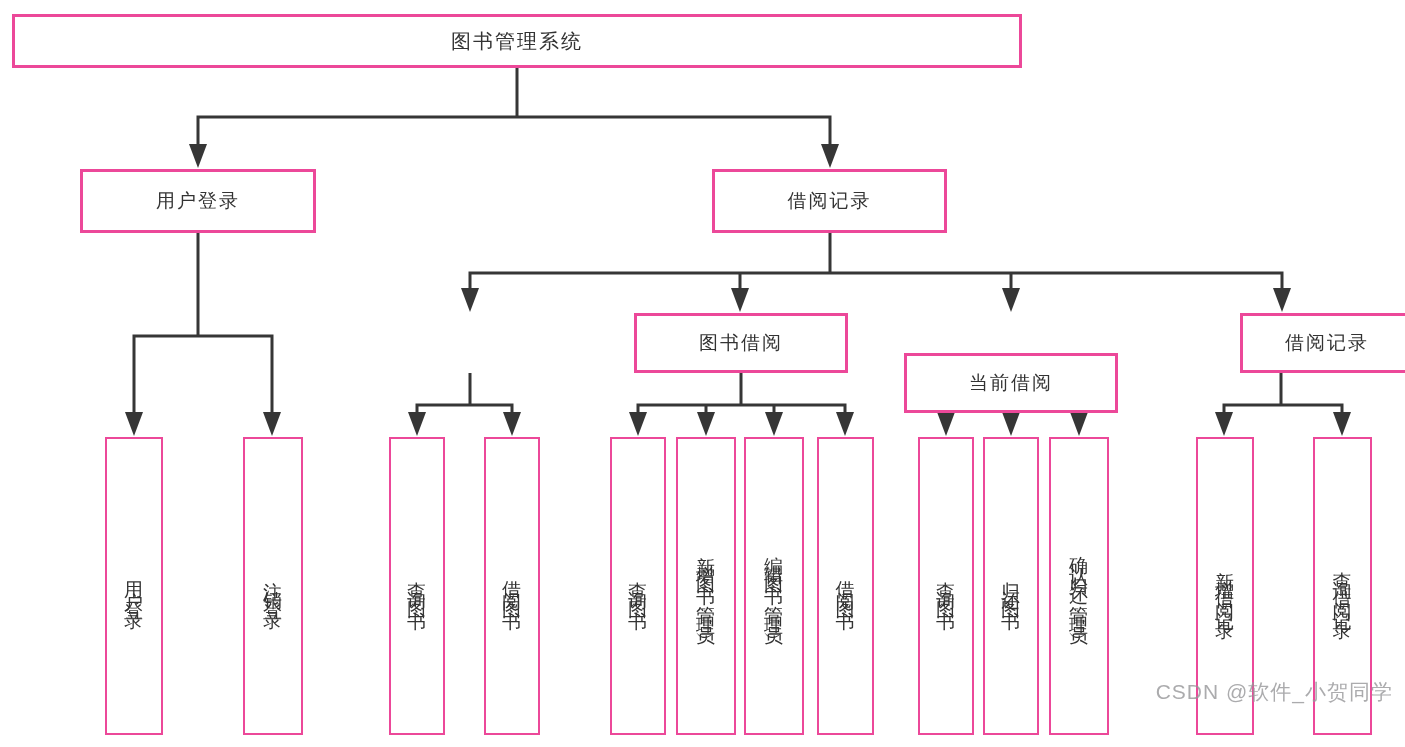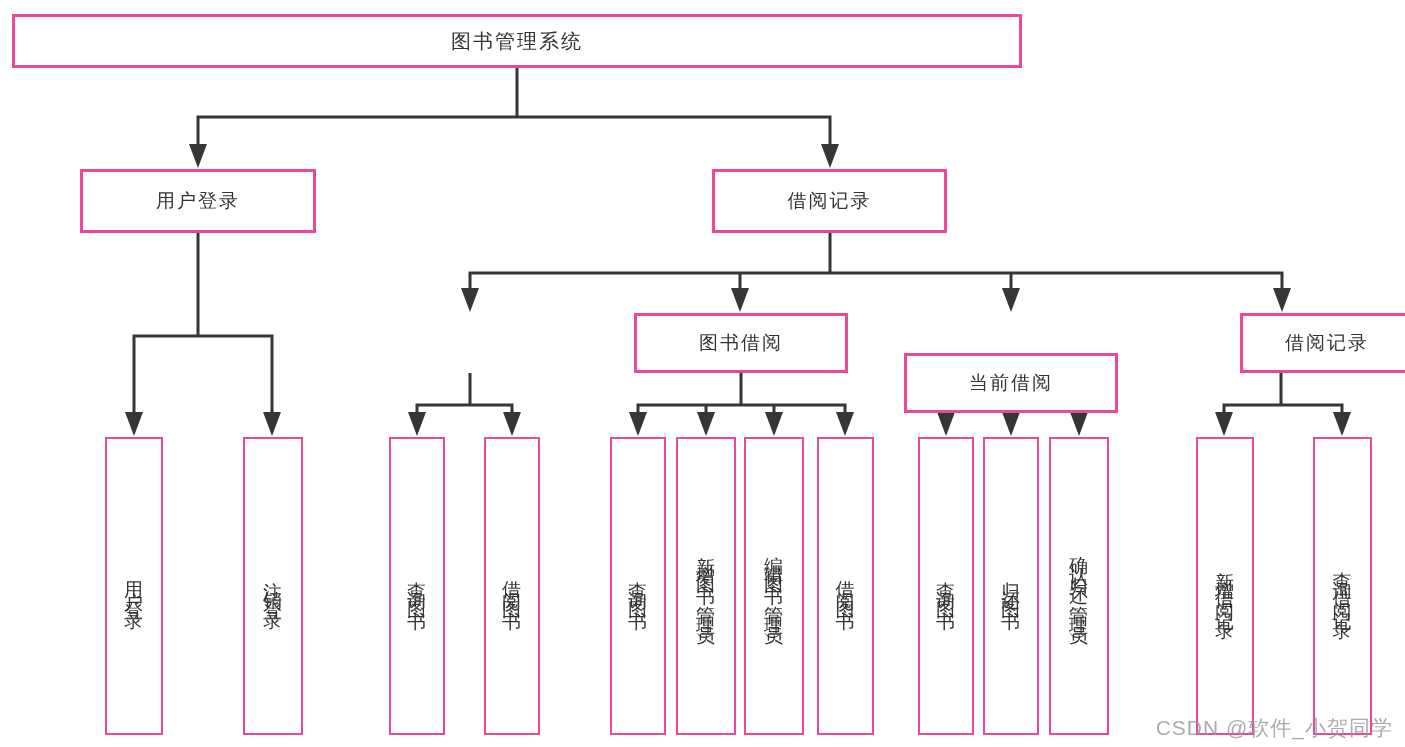--- a/index.html
+++ b/index.html
@@ -44,21 +44,21 @@
   .node.leaf {
     border-width: 2.5px;
     font-size: 19px;
     writing-mode: vertical-rl;
     text-orientation: mixed;
     letter-spacing: 10px;
     line-height: 1;
   }
   .watermark {
     position: absolute;
-    top: 714px;
+    top: 678px;
     right: 12px;
     font-size: 21px;
     letter-spacing: 1px;
     color: rgba(150, 150, 152, 0.8);
     z-index: 10;
     white-space: nowrap;
   }
 </style>
 </head>
 <body>

